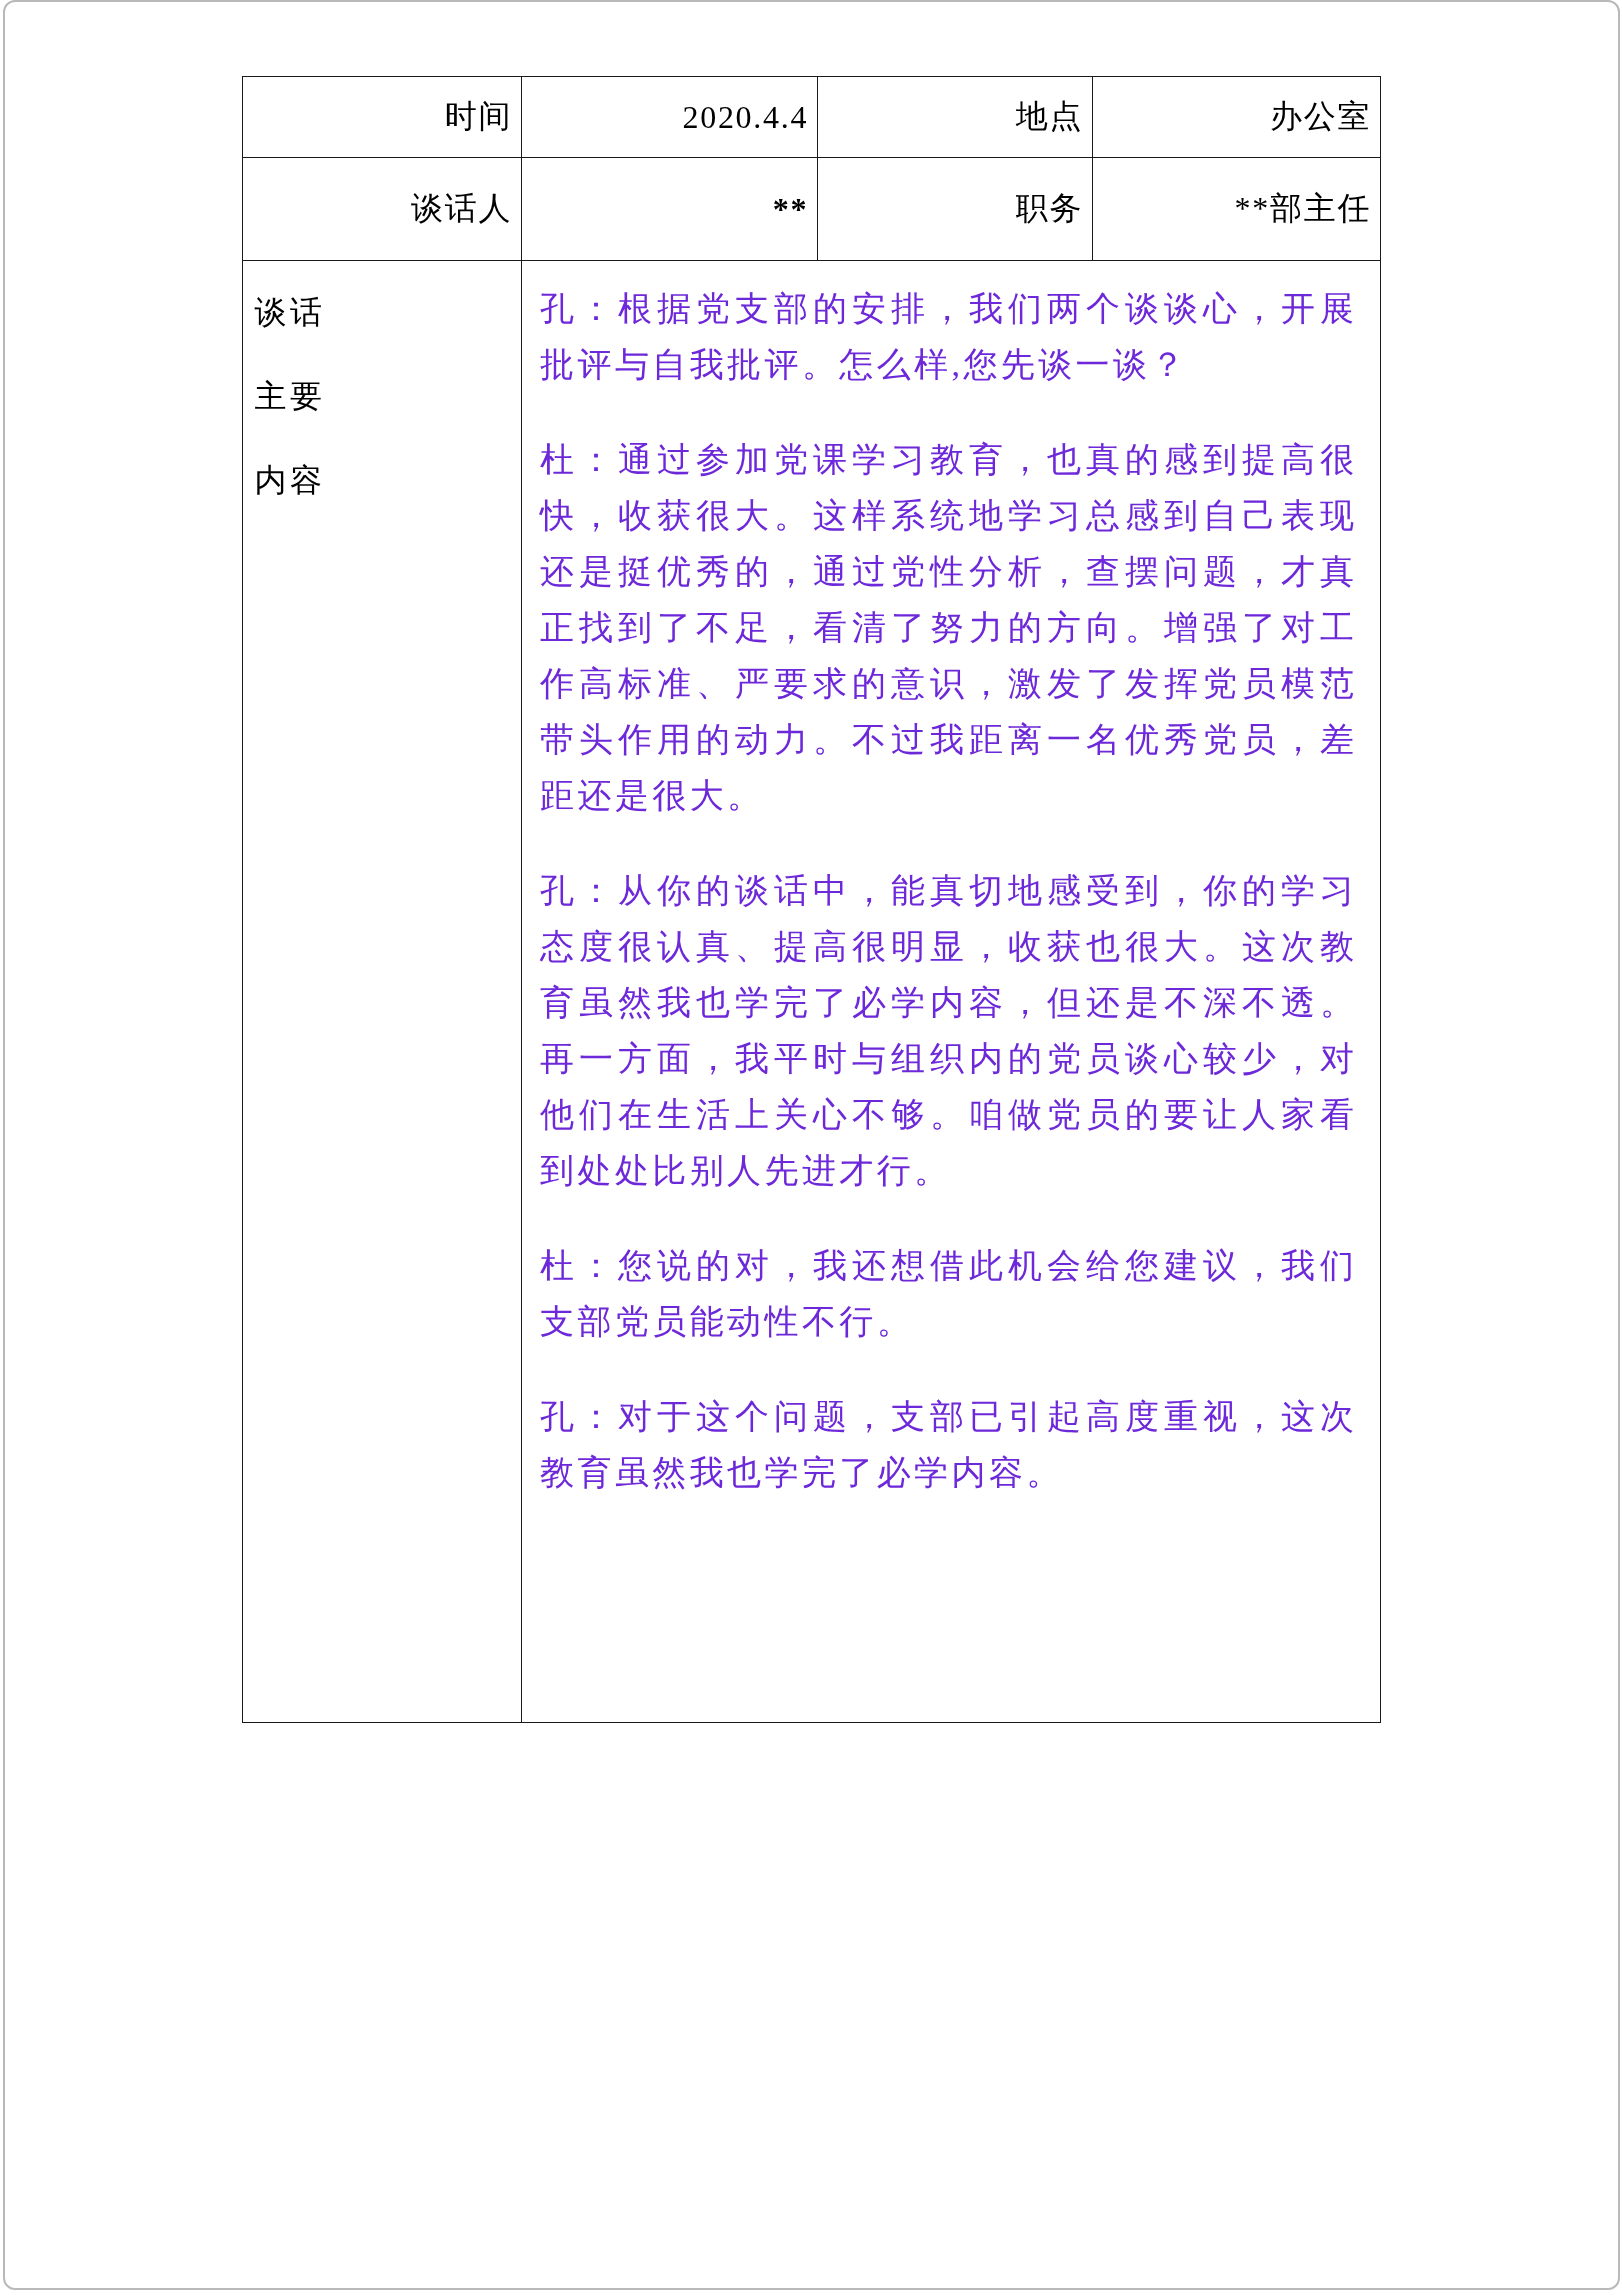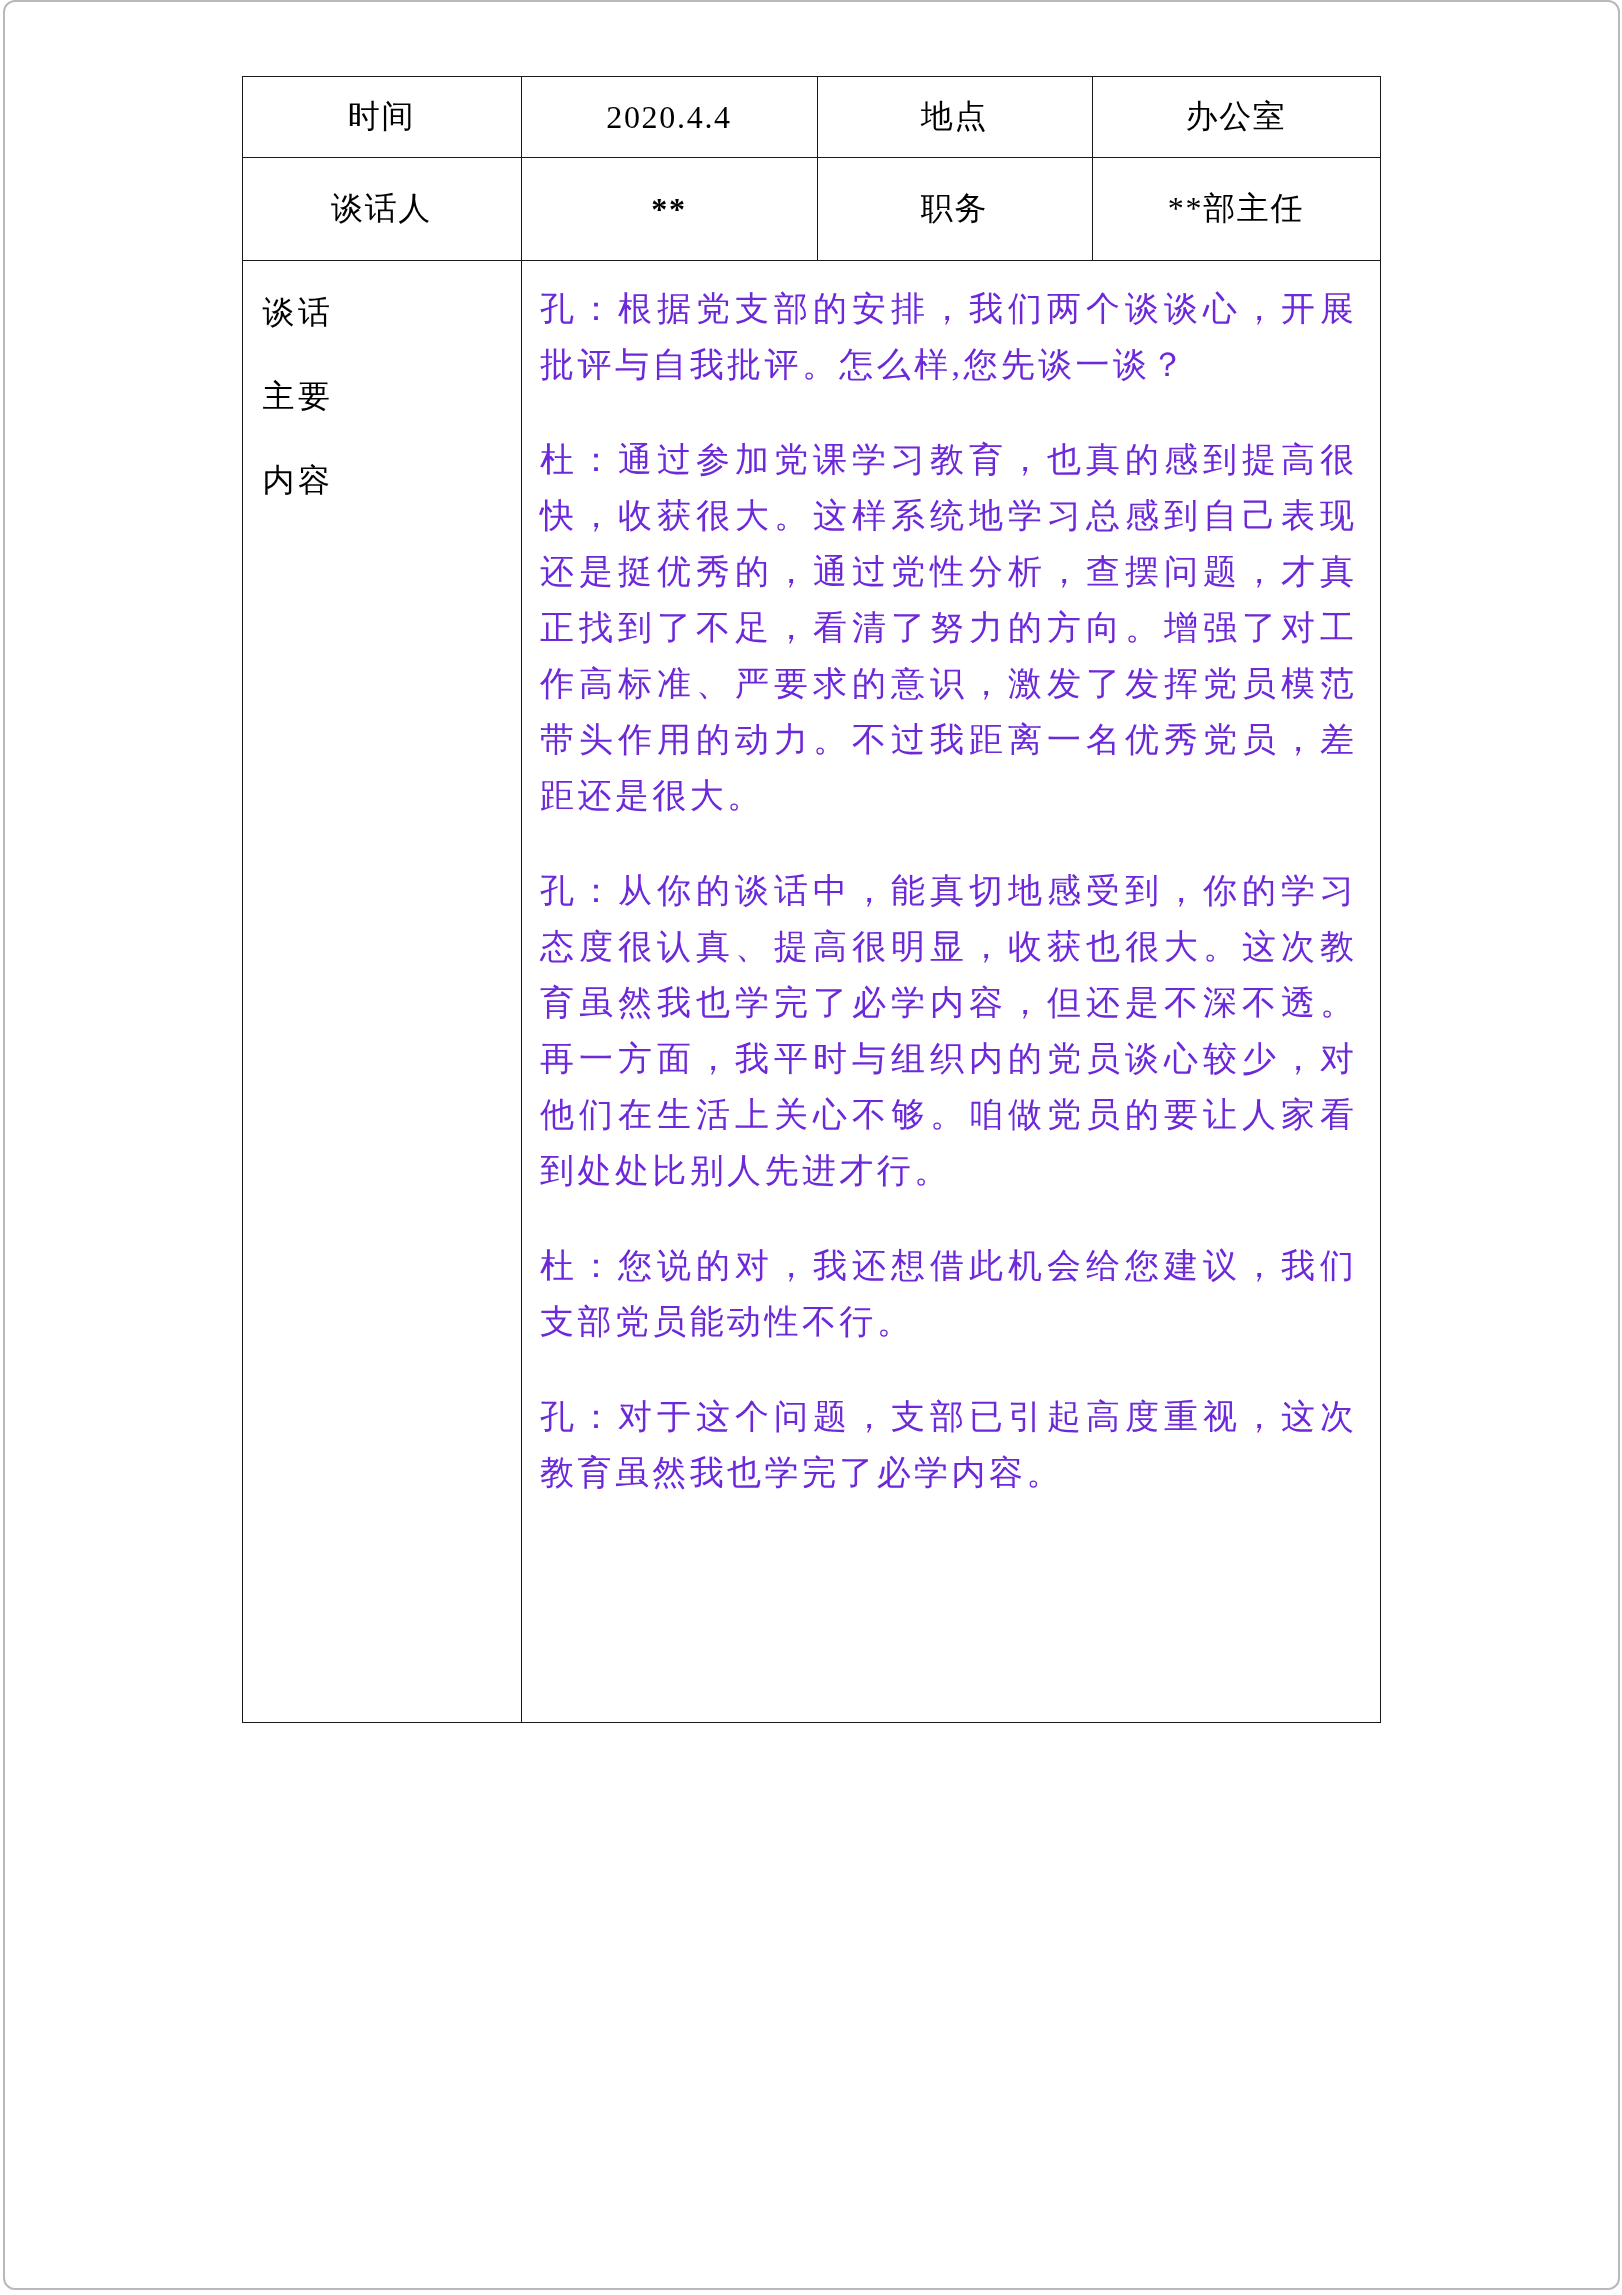--- a/index.html
+++ b/index.html
@@ -36,35 +36,35 @@
     margin: 74px auto 0 auto;
   }
   table.record-table td {
     border: 1.7px solid #1a1a1a;
     color: #000000;
     font-size: 32px;
     letter-spacing: 1.7px;
     box-sizing: border-box;
   }
   td.c {
-    text-align: center;
+    text-align: right;
     vertical-align: middle;
     padding: 6.8px 8.4px;
   }
   tr.r1 td { height: 81px; }
   tr.r2 td { height: 103px; }
   tr.r3 td { height: 95px; }
   td.strong {
     font-weight: bold;
     font-size: 35px;
     letter-spacing: 0.8px;
   }
   td.content-label-cell {
     vertical-align: top;
-    padding: 24px 17px 17px 20px;
+    padding: 24px 17px 17px 12px;
     height: 1462px;
   }
   td.content-label-cell div {
     line-height: 54px;
     margin-bottom: 30px;
     letter-spacing: 3.4px;
   }
   td.content-cell {
     vertical-align: top;
     padding: 20px 22px 20px 18.6px;

